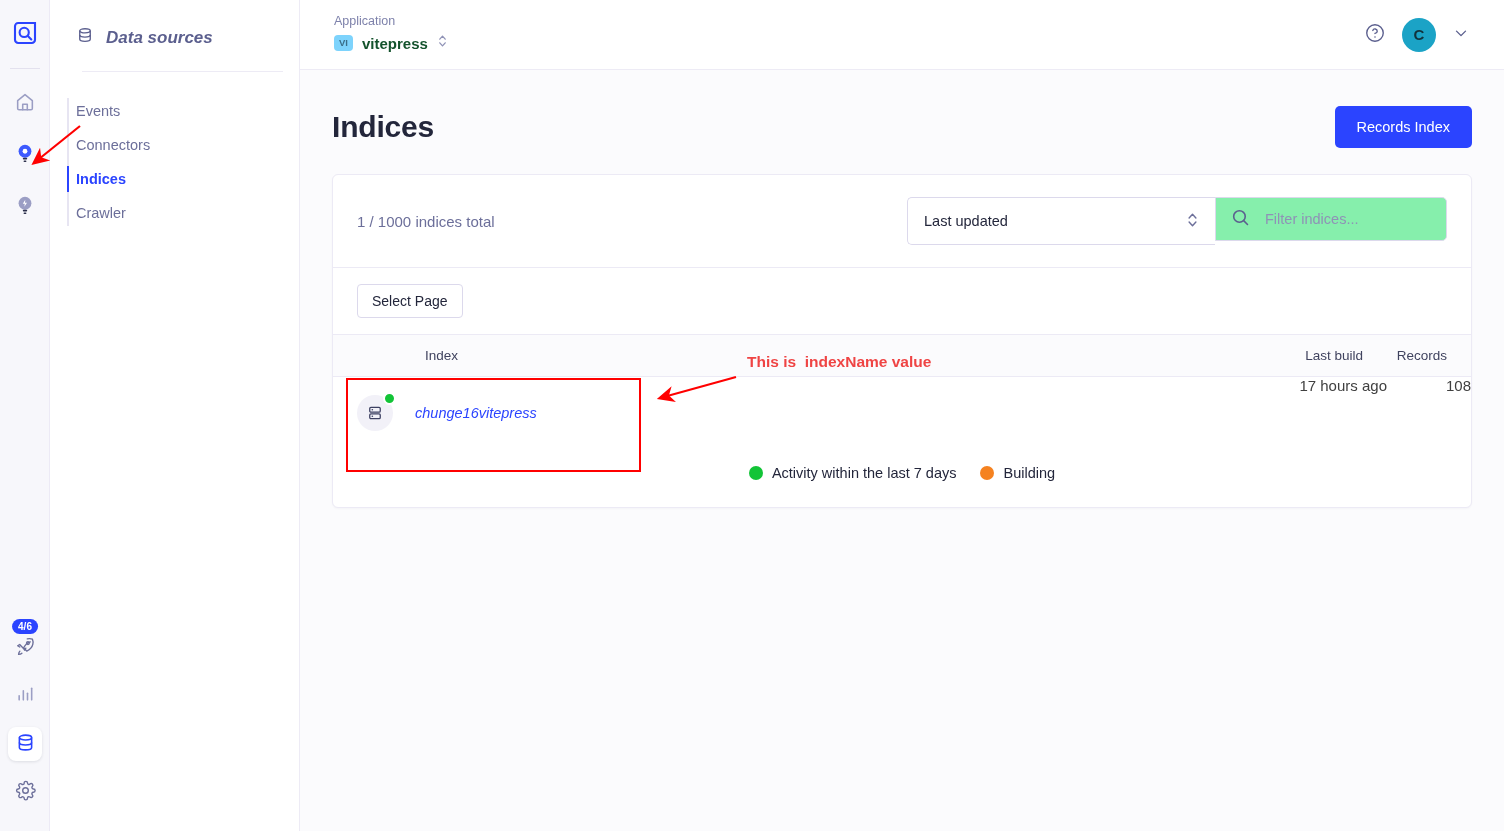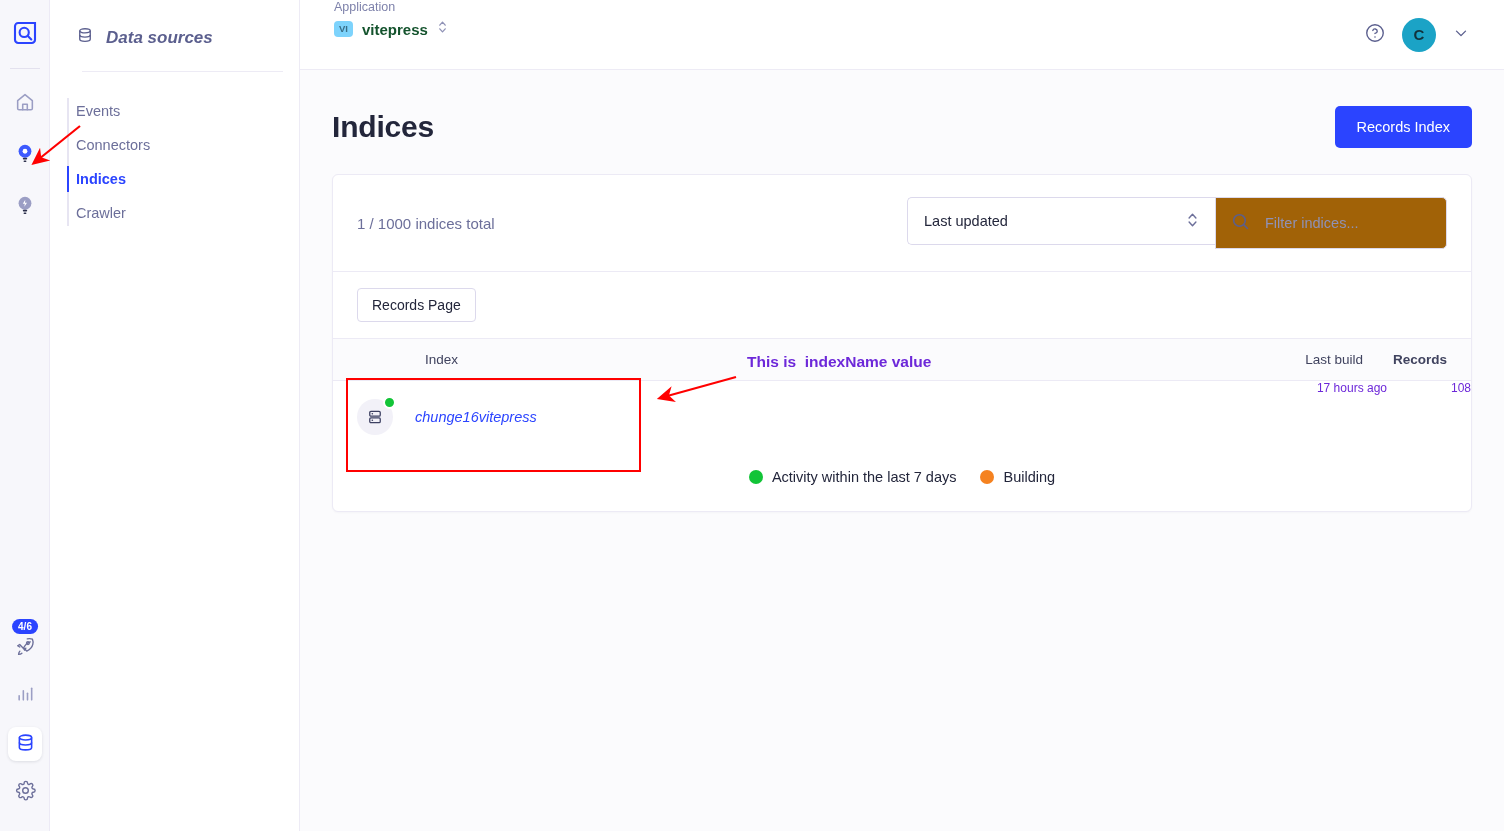--- a/index.html
+++ b/index.html
@@ -135,20 +135,21 @@
     flex: 1 1 auto;
     height: 831px;
     background: #fbfbfd;
     position: relative;
   }
   .topbar {
     height: 70px;
     background: #ffffff;
     border-bottom: 1px solid #edebf5;
     display: flex;
+    align-items: center;
     justify-content: space-between;
     padding: 0 34px 0 34px;
   }
   .app-selector { display: flex; flex-direction: column; gap: 3px; cursor: pointer;}
   .app-label { font-size: 12.5px; color: #7e82ab; }
   .app-row { display: flex; align-items: center; gap: 9px; }
   .app-initials {
     background: #7dd3fc;
     color: #3a6e88;
     font-size: 9.5px;
@@ -214,24 +215,24 @@
     padding: 0 16px;
     height: 48px;
     font-size: 14.5px;
     color: #23263b;
     cursor: pointer;
   }
   .search-box {
     width: 232px;
     border: 1px solid #dcd9ec;
     border-radius: 0 5px 5px 0;
-    background: #a16207;
+    background: #86efac;
     display: flex; align-items: center; gap: 12px;
     padding: 0 14px;
-    height: 52px;
+    height: 44px;
   }
   .search-box input {
     border: none; outline: none;
     font-size: 14.5px;
     color: #23263b;
     font-family: inherit;
     width: 100%;
     background: transparent;
   }
   .search-box input::placeholder { color: #8f92b6; }
@@ -257,21 +258,21 @@
     font-weight: 400;
     color: #40435f;
     padding: 13px 0;
     text-align: left;
     background: #fbfbfd;
     border-bottom: 1px solid #eceaf5;
   }
   table.indices th.col-index { padding-left: 92px; }
   table.indices th.col-right { text-align: right; }
   table.indices th.col-lastbuild { padding-right: 24px; width: 170px; }
-  table.indices th.col-records { padding-right: 24px; width: 84px; font-weight: bold; }
+  table.indices th.col-records { padding-right: 24px; width: 84px; }
   table.indices td {
     padding: 0;
     vertical-align: top;
   }
   .idx-cell {
     display: flex; align-items: center; gap: 22px;
     padding: 22px 0 22px 24px;
     height: 72px;
   }
   .idx-avatar {
@@ -292,22 +293,22 @@
   }
   .idx-link {
     color: #2b44ff;
     font-size: 14.5px;
     text-decoration: none;
     cursor: pointer;
     font-style: italic;
   }
   .cell-right {
     text-align: right;
-    font-size: 12px;
-    color: #6d28d9;
+    font-size: 15px;
+    color: #404040;
     padding: 28px 24px 0 0;
   }
   .legend {
     display: flex; align-items: flex-start; gap: 24px;
     justify-content: center;
     padding: 16px 0 26px 0;
   }
   .legend-item { display: flex; align-items: center; gap: 9px; font-size: 14.5px; color: #23263b; }
   .legend-dot { width: 14px; height: 14px; border-radius: 50%; }
 
@@ -318,21 +319,21 @@
     pointer-events: none;
     z-index: 40;
   }
   .anno-rect {
     position: absolute;
     border: 2px solid #ff0000;
     box-sizing: border-box;
   }
   .anno-text {
     position: absolute;
-    color: #6d28d9;
+    color: #ef4444;
     font-size: 15.5px;
     font-weight: 700;
     white-space: pre;
   }
 </style>
 </head>
 <body>
 
 <div id="app">
 
@@ -528,21 +529,21 @@
                   <circle cx="10.8" cy="10.8" r="6.6"></circle>
                   <line x1="15.6" y1="15.6" x2="20" y2="20"></line>
                 </svg>
               </span>
               <input type="text" placeholder="Filter indices..." style="">
             </div>
           </div>
         </div>
 
         <div class="select-row">
-          <button class="btn-ghost">Records Page</button>
+          <button class="btn-ghost">Select Page</button>
         </div>
 
         <table class="indices">
           <thead>
             <tr>
               <th class="col-index">Index</th>
               <th class="col-right col-lastbuild">Last build</th>
               <th class="col-right col-records">Records</th>
             </tr>
           </thead>

